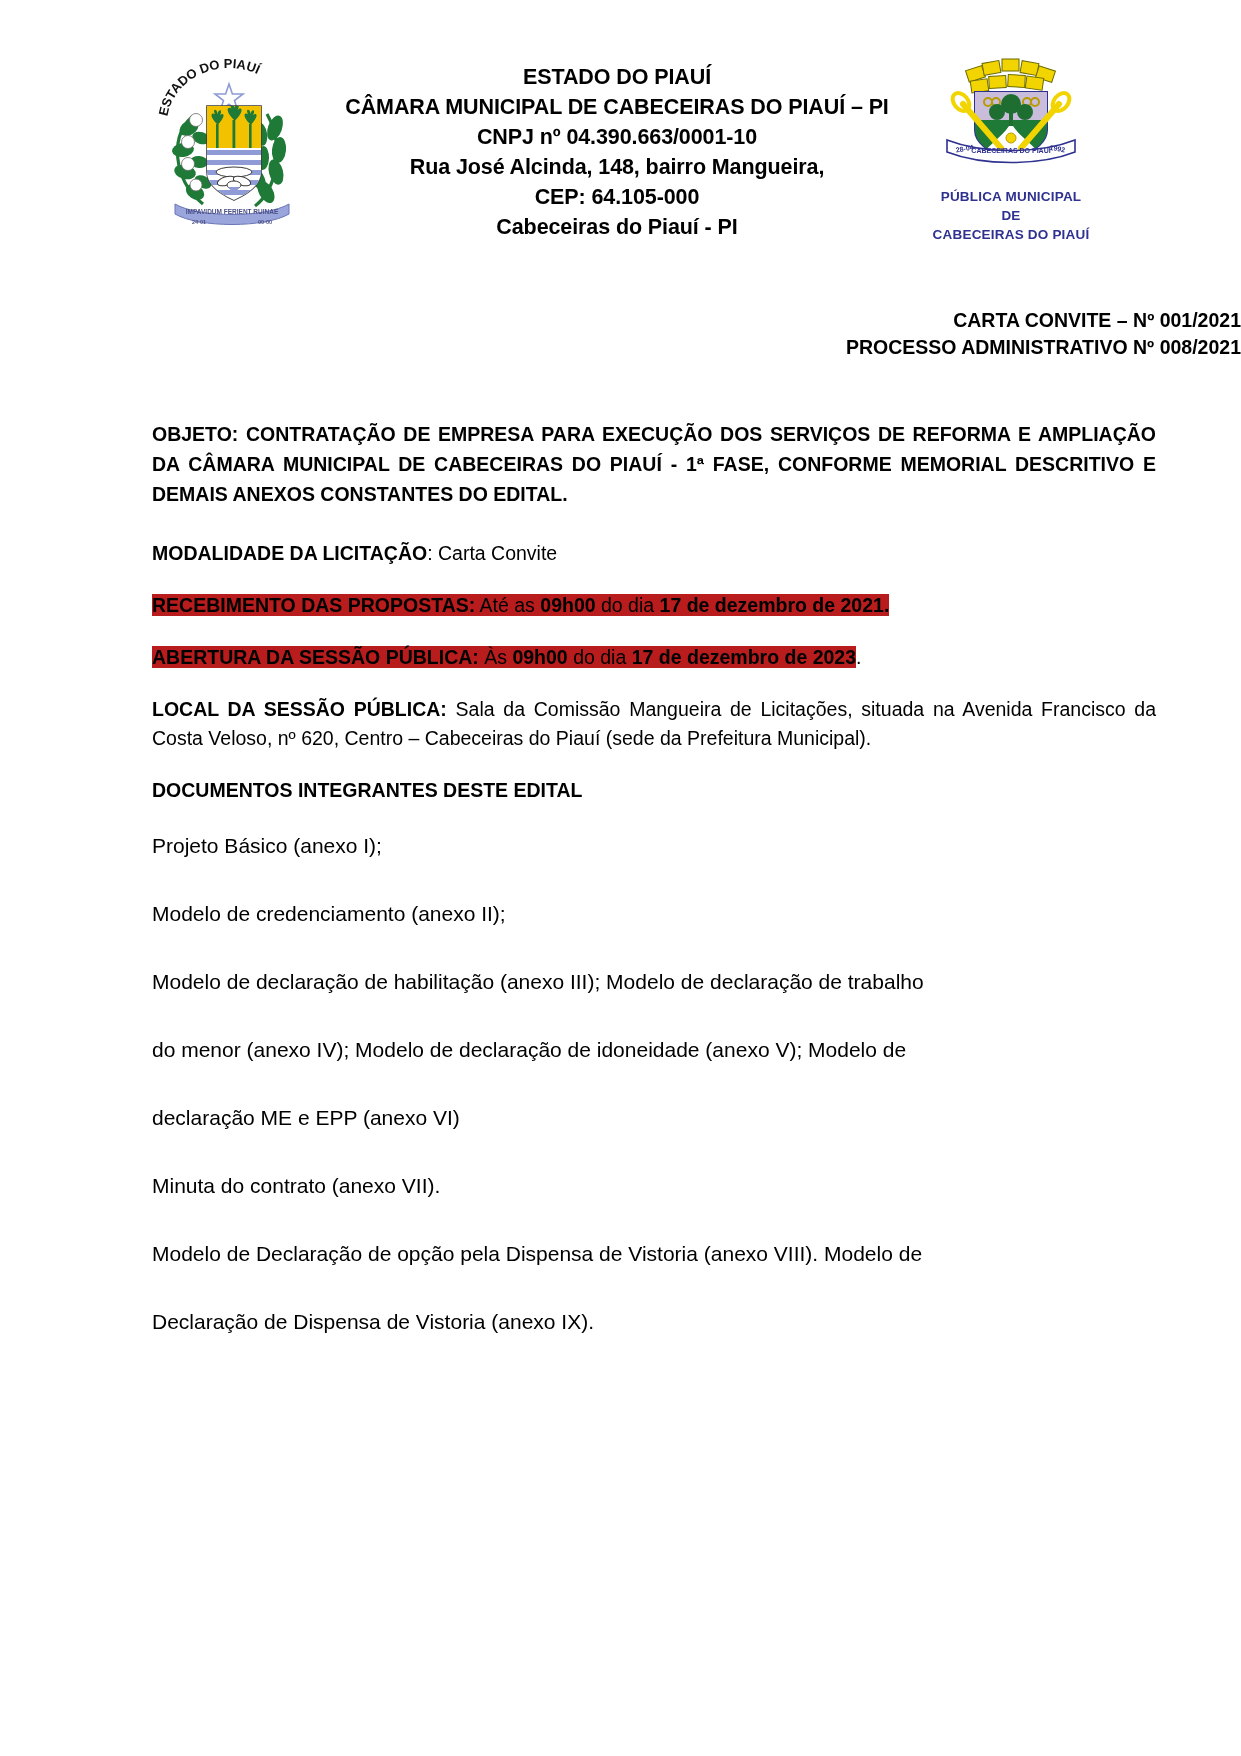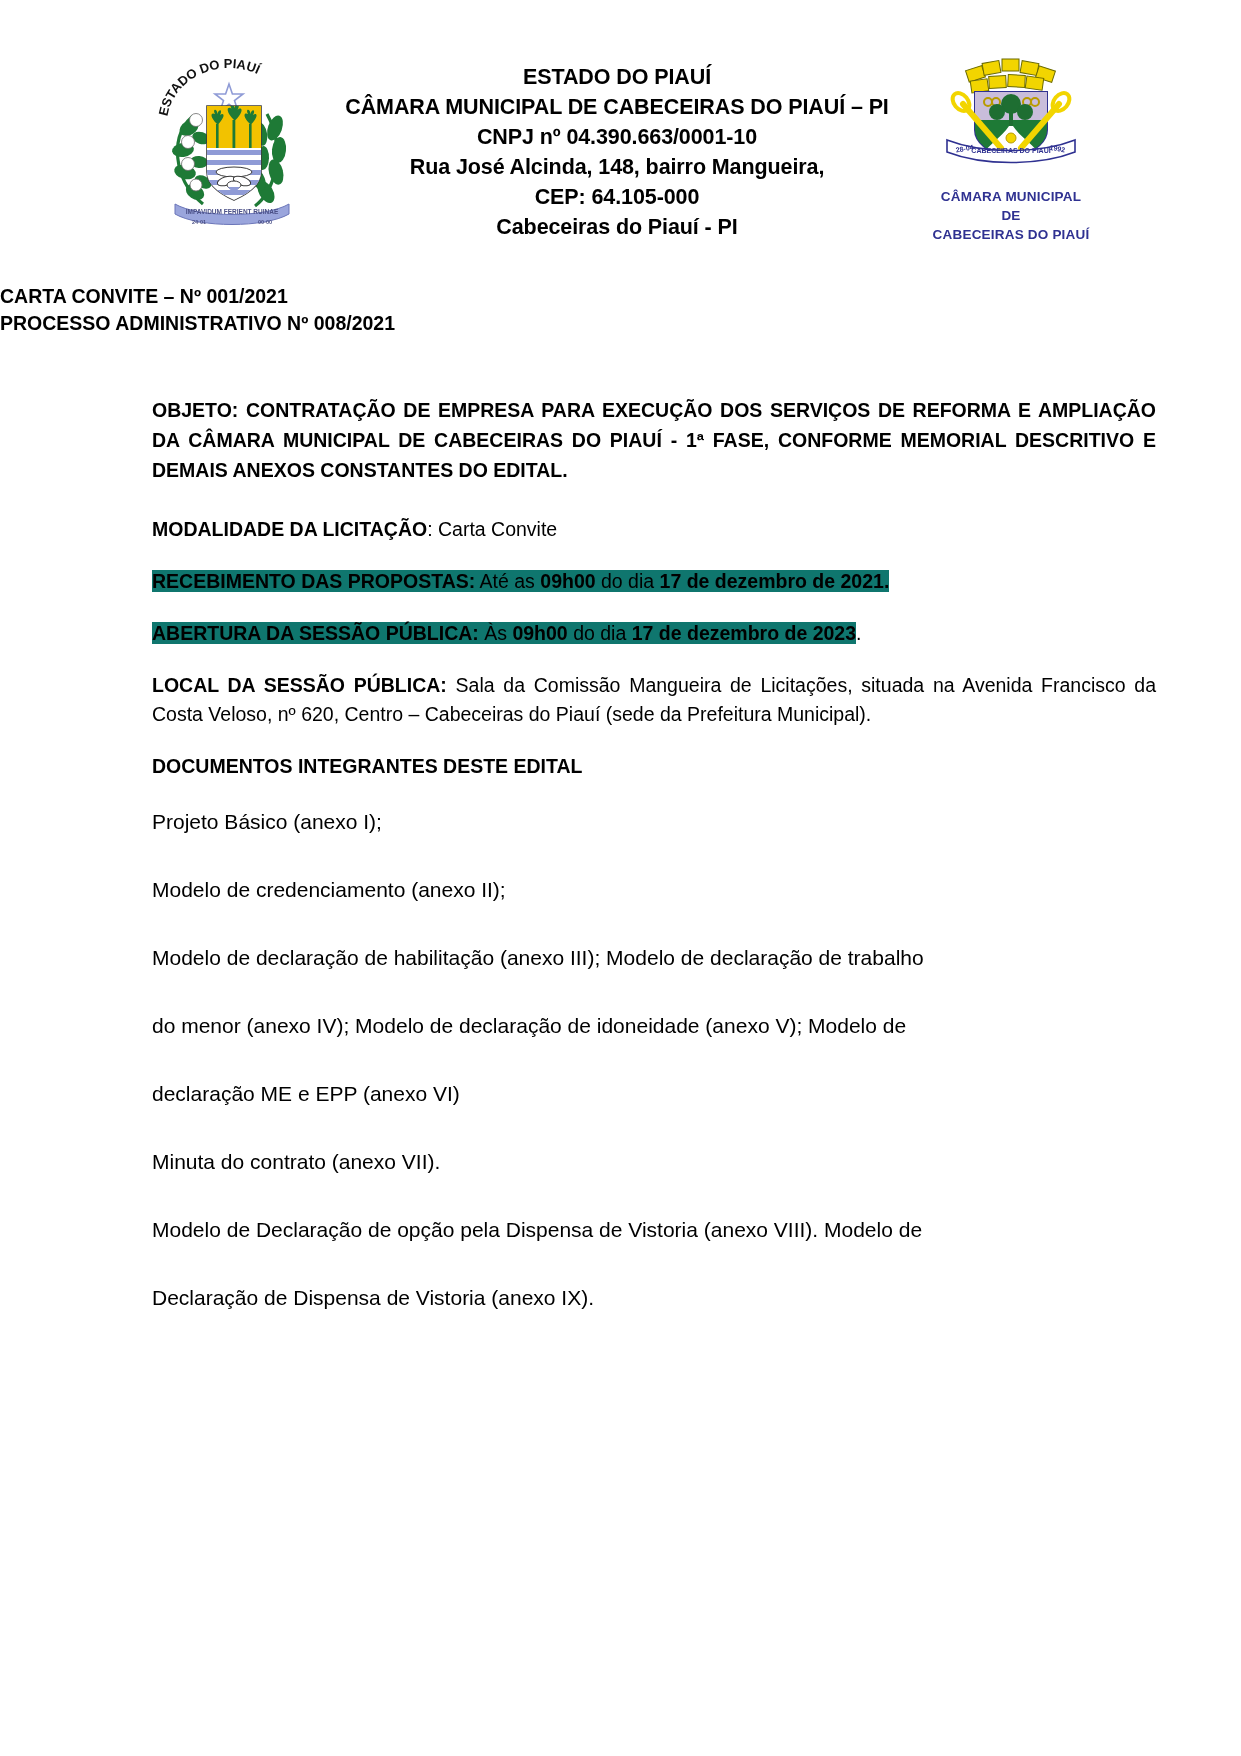--- a/index.html
+++ b/index.html
@@ -57,22 +57,22 @@
     line-height: 30px;
     letter-spacing: -0.1px;
     white-space: nowrap;
   }
   .header-center .hline.wide {
     font-size: 21.5px;
   }
 
   
   .title-block {
-    text-align: left;
-    margin-top: 40px;
+    text-align: right;
+    margin-top: 64px;
   }
   .title-block .tline {
     font-weight: bold;
     font-size: 19.5px;
     line-height: 27px;
   }
 
   
   .body-area {
     padding: 0 85px 0 152px;
@@ -89,21 +89,21 @@
     text-justify: inter-word;
   }
   p.objeto {
     font-weight: bold;
     text-align: justify;
     line-height: 30px;
     margin-bottom: 30px;
   }
   b.lbl { font-weight: bold; }
   .hl {
-    background: #0f766e;
+    background: #b91c1c;
   }
   p.hl-line {
     display: block;
     margin: 0 0 23px 0;
     font-size: 19.5px;
     line-height: 29px;
   }
   p.docs-title {
     font-weight: bold;
     margin-bottom: 26px;
@@ -282,21 +282,21 @@
           <ellipse cx="138" cy="50" rx="7" ry="10" transform="rotate(40 138 50)"></ellipse>
         </g>
 
         <g>
           <path d="M24,88 C60,102 116,102 152,88 L152,100 C116,114 60,114 24,100 Z" fill="#ffffff" stroke="#2f3191" stroke-width="1.6"></path>
           <text x="42" y="99" text-anchor="middle" font-family="Liberation Sans, sans-serif" font-size="7" font-weight="bold" fill="#2f3191" transform="rotate(-10 42 99)">28-04</text>
           <text x="88" y="101" text-anchor="middle" font-family="Liberation Sans, sans-serif" font-size="7" font-weight="bold" fill="#2f3191">CABECEIRAS DO PIAUÍ</text>
           <text x="134" y="99" text-anchor="middle" font-family="Liberation Sans, sans-serif" font-size="7" font-weight="bold" fill="#2f3191" transform="rotate(10 134 99)">1992</text>
         </g>
       </svg>
-      <div class="logo-caption">CÂMARA MUNICIPAL</div>
+      <div class="logo-caption">PÚBLICA MUNICIPAL</div>
       <div class="logo-caption">DE</div>
       <div class="logo-caption">CABECEIRAS DO PIAUÍ</div>
     </div>
   </div>
 
   <div class="title-block">
     <div class="tline">CARTA CONVITE – Nº 001/2021</div>
     <div class="tline">PROCESSO ADMINISTRATIVO Nº 008/2021</div>
   </div>
 

